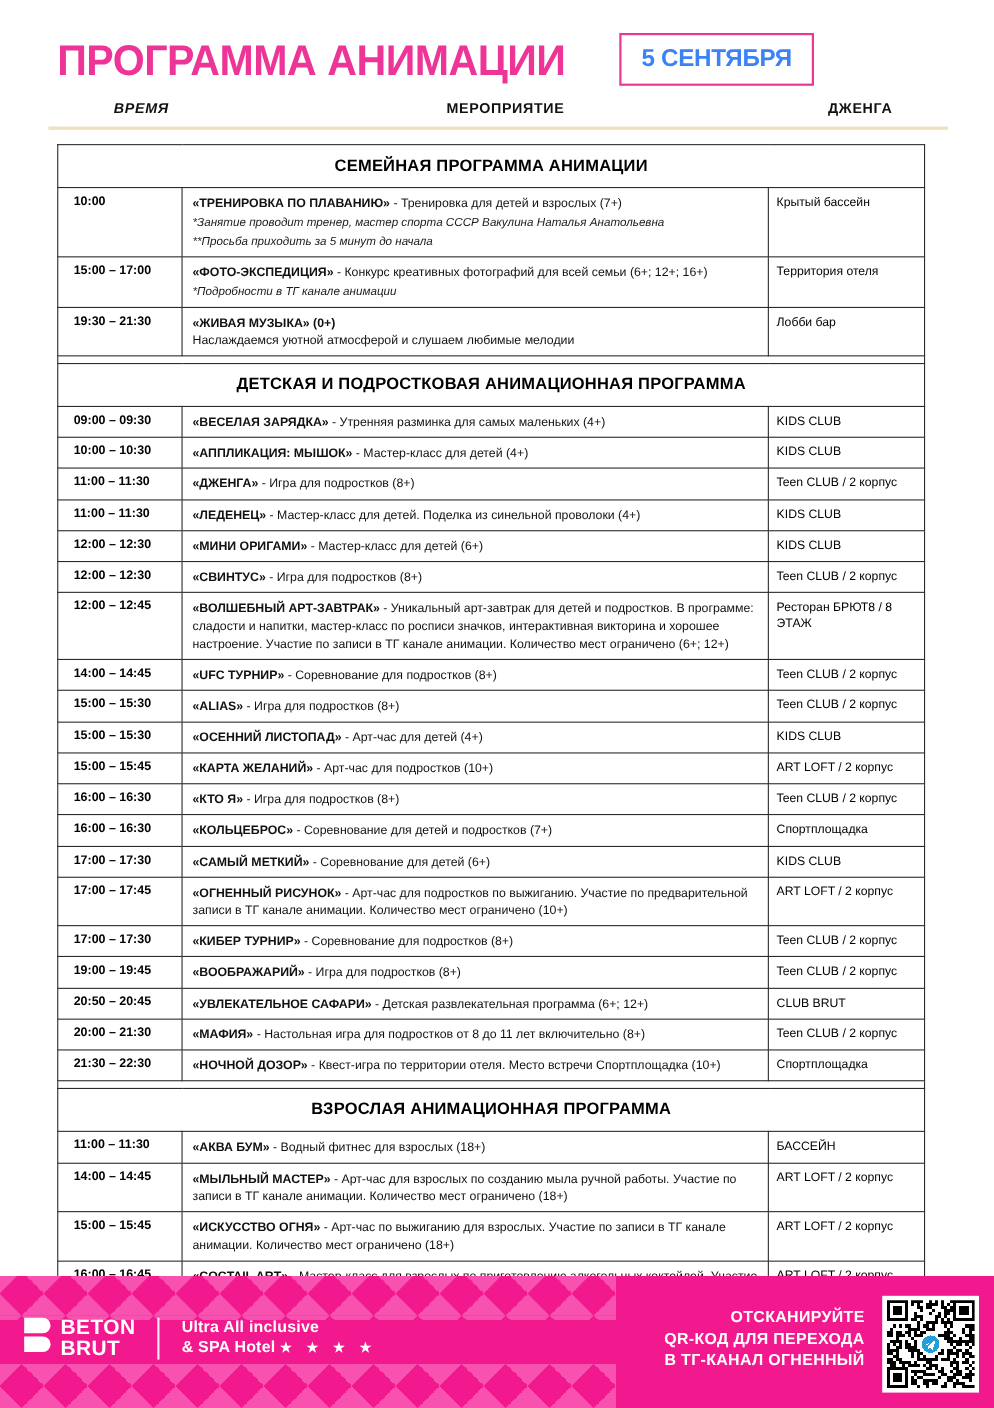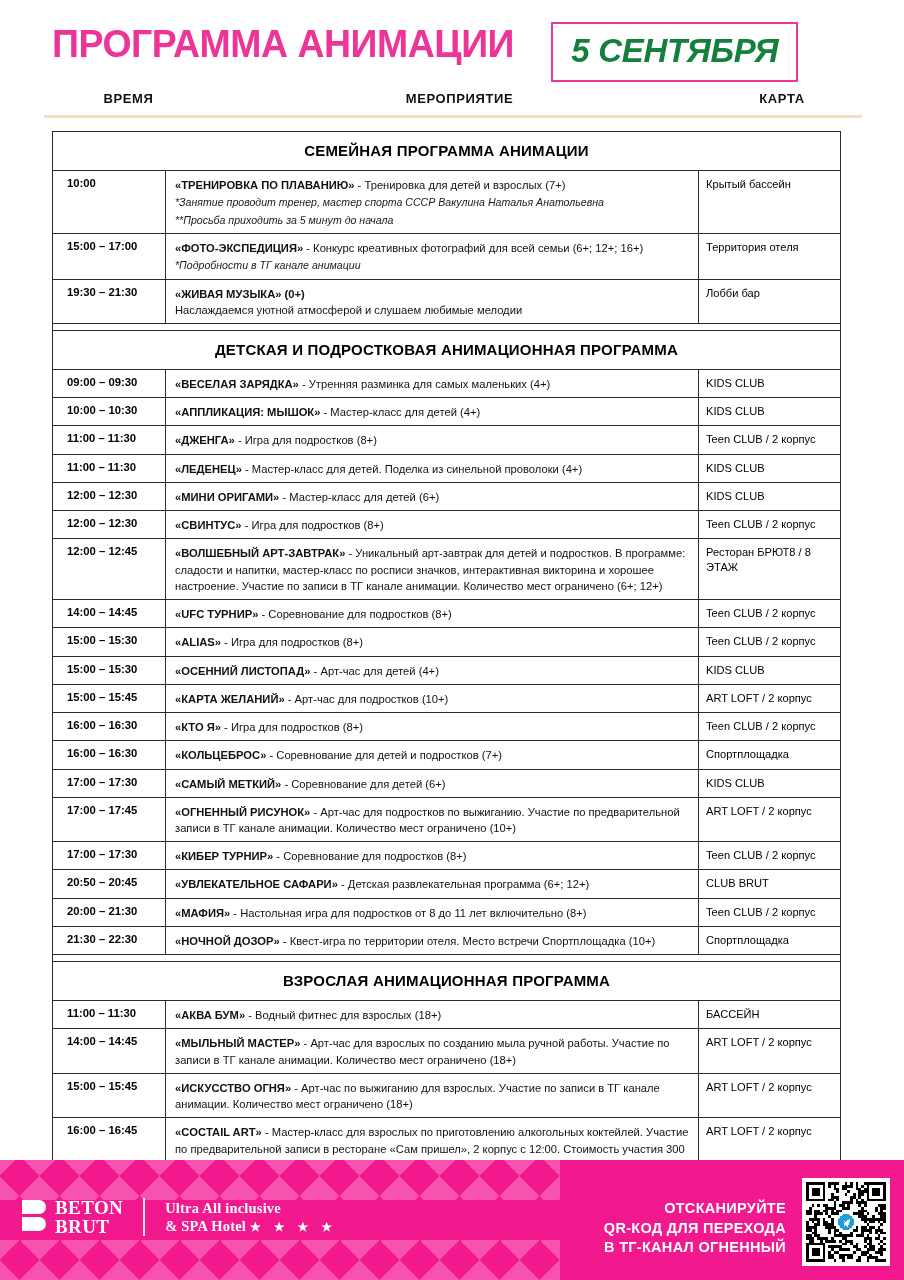--- a/index.html
+++ b/index.html
@@ -6,51 +6,52 @@
   html, body {
     width: 904px; height: 1280px;
     background: #ffffff;
     font-family: "Liberation Sans", sans-serif;
     overflow: hidden;
   }
   .page { position: relative; width: 904px; height: 1280px; background:#fff; }
 
   
   .header {
-    display: flex; align-items: flex-start;
+    display: flex; align-items: flex-end;
     padding: 22px 34px 0 52px;
     height: 78px;
+    gap: 12px;
   }
   .title {
     font-size: 39px; font-weight: bold;
     color: #ED3598;
     letter-spacing: -0.5px;
     white-space: nowrap;
     font-stretch: condensed;
     transform: scaleX(0.96);
     transform-origin: left center;
   }
   .date-box {
     margin-left: 18px;
     border: 2.5px solid #ED3598;
     padding: 8px 18px 10px 18px;
     display: flex; align-items: center;
   }
   .date-text {
-    font-size: 33px; font-weight: bold; color: #15803d;
-    white-space: nowrap; letter-spacing: -0.3px; font-style: italic;
+    font-size: 22px; font-weight: bold; color: #3b82f6;
+    white-space: nowrap; letter-spacing: -0.3px;
   }
 
   
   .colheads {
     display: flex; width: 810px; margin: 13px 0 0 46px;
     font-size: 13px; font-weight: bold; color:#111;
     letter-spacing: 0.6px;
   }
-  .ch-time  { width: 165px; text-align: center; }
+  .ch-time  { width: 165px; text-align: center; font-style: italic; }
   .ch-event { width: 497px; text-align: center; }
   .ch-place { width: 148px; text-align: center; }
 
   .rule {
     width: 818px; height: 3px; margin: 9px 0 0 44px;
     background: #F0DFC0;
   }
 
   
   .table-wrap { margin: 13px 0 0 52px; width: 788px; }
@@ -117,21 +118,21 @@
       linear-gradient(45deg,  #FA5CB6 25%, transparent 25%);
     background-size: 40px 40px;
     background-position: 0 0, 0 0, 0 0, 0 0;
     opacity: 0.85;
   }
   .zig.top { top: -4px; }
   .zig.bot { bottom: -4px; }
 
   .logo-block {
     position:absolute; left: 22px; top: 38px;
-    display:flex; align-items:center;font-family:Liberation Serif, serif;
+    display:flex; 
   }
   .bb-mark { width: 24px; margin-right: 9px; }
   .bb-mark div {
     height: 14px; background:#fff; margin-bottom: 3px;
     border-radius: 0 8px 8px 0;
   }
   .bb-name {
     color:#fff; font-weight:bold; font-size: 19px;
     line-height: 1.0; letter-spacing: 0.4px;
   }
@@ -139,21 +140,21 @@
     width: 2px; height: 38px; background:#fff;
     margin: 0 20px; opacity:.9;
   }
   .bb-sub {
     color:#fff; font-size: 14.5px; font-weight:bold;
     line-height: 1.25; letter-spacing:.2px;
   }
   .stars { letter-spacing: 5px; font-size: 12px; }
 
   .qr-text {
-    position:absolute; right: 118px; top: 39px;
+    position:absolute; right: 118px; top: 29px;
     color:#fff; font-weight:bold; font-size: 14.5px;
     text-align: right; line-height: 1.35;
     letter-spacing: .3px;
   }
   .qr-box {
     position:absolute; right: 14px; top: 18px;
     width: 88px; height: 88px; background:#fff;
     padding: 4px;
   }
   .qr-box svg { display:block; width:100%; height:100%; }
@@ -166,21 +167,21 @@
   <div class="header">
     <div class="title">ПРОГРАММА АНИМАЦИИ</div>
     <div class="date-box">
       <span class="date-text">5 СЕНТЯБРЯ</span>
     </div>
   </div>
 
   <div class="colheads">
     <div class="ch-time">ВРЕМЯ</div>
     <div class="ch-event">МЕРОПРИЯТИЕ</div>
-    <div class="ch-place">КАРТА</div>
+    <div class="ch-place">ДЖЕНГА</div>
   </div>
   <div class="rule"></div>
 
   <div class="table-wrap">
     <table class="sched">
       <colgroup>
         <col class="c-time">
           <col class="c-event">
           <col class="c-place">
       </colgroup>
@@ -280,20 +281,25 @@
             <td class="place">KIDS CLUB</td>
           </tr>
           <tr>
             <td class="time">17:00 – 17:45</td>
             <td class="event"><b>«ОГНЕННЫЙ РИСУНОК»</b><span> - Арт-час для подростков по выжиганию. Участие по предварительной записи в ТГ канале анимации. Количество мест ограничено (10+)</span></td>
             <td class="place">ART LOFT / 2 корпус</td>
           </tr>
           <tr>
             <td class="time">17:00 – 17:30</td>
             <td class="event"><b>«КИБЕР ТУРНИР»</b><span> - Соревнование для подростков (8+)</span></td>
+            <td class="place">Teen CLUB / 2 корпус</td>
+          </tr>
+          <tr>
+            <td class="time">19:00 – 19:45</td>
+            <td class="event"><b>«ВООБРАЖАРИЙ»</b><span> - Игра для подростков (8+)</span></td>
             <td class="place">Teen CLUB / 2 корпус</td>
           </tr>
           <tr>
             <td class="time">20:50 – 20:45</td>
             <td class="event"><b>«УВЛЕКАТЕЛЬНОЕ САФАРИ»</b><span> - Детская развлекательная программа (6+; 12+)</span></td>
             <td class="place">CLUB BRUT</td>
           </tr>
           <tr>
             <td class="time">20:00 – 21:30</td>
             <td class="event"><b>«МАФИЯ»</b><span> - Настольная игра для подростков от 8 до 11 лет включительно (8+)</span></td>

